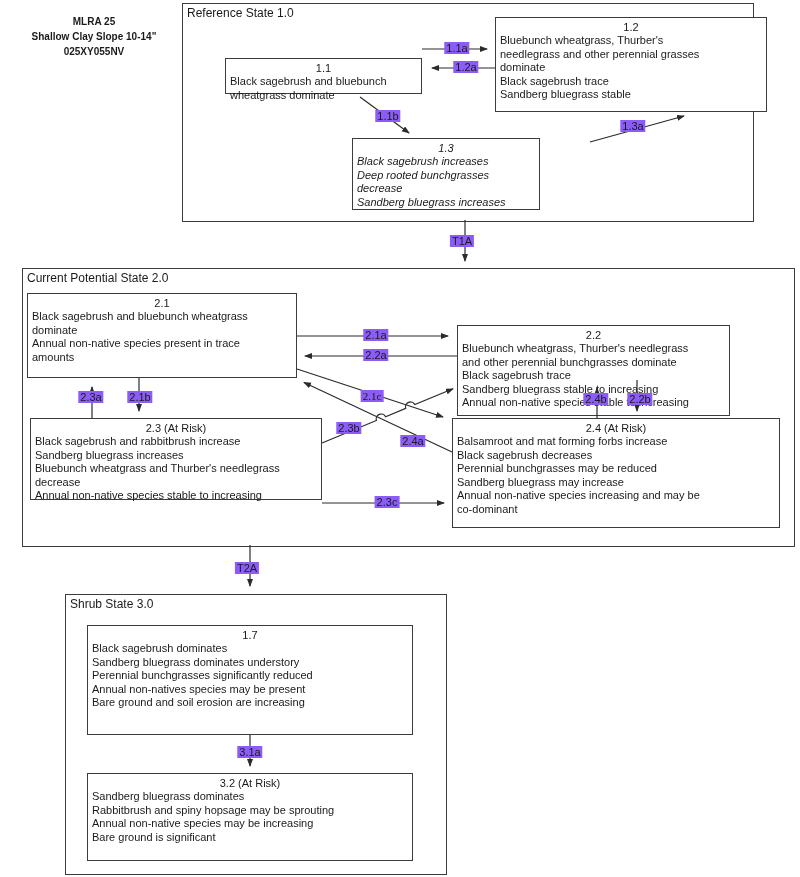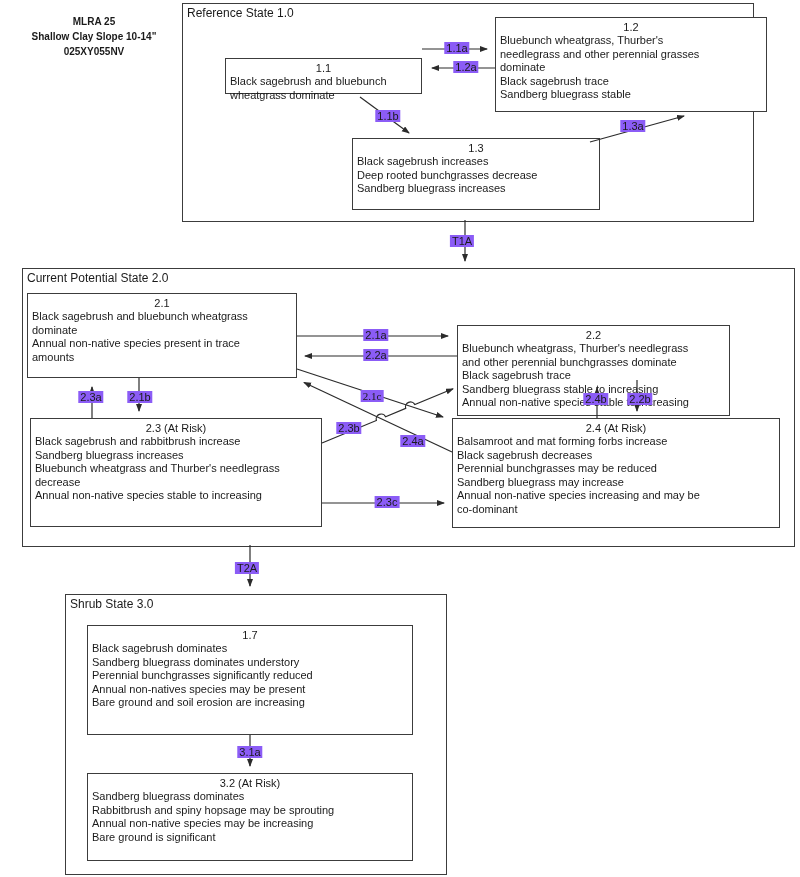--- a/index.html
+++ b/index.html
@@ -35,21 +35,21 @@
 wheatgrass dominate</div>
   </div>
   <div class="comm-box" style="left:495px;top:17px;width:272px;height:95px;">
     <div class="comm-title">1.2</div>
     <div class="comm-body">Bluebunch wheatgrass, Thurber's
 needlegrass and other perennial grasses
 dominate
 Black sagebrush trace
 Sandberg bluegrass stable</div>
   </div>
-  <div class="comm-box" style="left:352px;top:138px;width:248px;height:72px;">
+  <div class="comm-box" style="left:352px;top:138px;width:188px;height:72px;font-style:italic;">
     <div class="comm-title">1.3</div>
     <div class="comm-body">Black sagebrush increases
 Deep rooted bunchgrasses decrease
 Sandberg bluegrass increases</div>
   </div>
 
   <div class="state-box" style="left:22px;top:268px;width:771px;height:277px;">
     <div class="state-title">Current Potential State 2.0</div>
   </div>
   <div class="comm-box" style="left:27px;top:293px;width:270px;height:85px;">
@@ -60,21 +60,21 @@
 amounts</div>
   </div>
   <div class="comm-box" style="left:457px;top:277px;width:273px;height:91px;margin-top:48px;">
     <div class="comm-title">2.2</div>
     <div class="comm-body">Bluebunch wheatgrass, Thurber's needlegrass
 and other perennial bunchgrasses dominate
 Black sagebrush trace
 Sandberg bluegrass stable to increasing
 Annual non-native species stable to increasing</div>
   </div>
-  <div class="comm-box" style="left:30px;top:418px;width:292px;height:109px;">
+  <div class="comm-box" style="left:30px;top:418px;width:292px;height:82px;">
     <div class="comm-title">2.3 (At Risk)</div>
     <div class="comm-body">Black sagebrush and rabbitbrush increase
 Sandberg bluegrass increases
 Bluebunch wheatgrass and Thurber's needlegrass
 decrease
 Annual non-native species stable to increasing</div>
   </div>
   <div class="comm-box" style="left:452px;top:418px;width:328px;height:110px;">
     <div class="comm-title">2.4 (At Risk)</div>
     <div class="comm-body">Balsamroot and mat forming forbs increase

